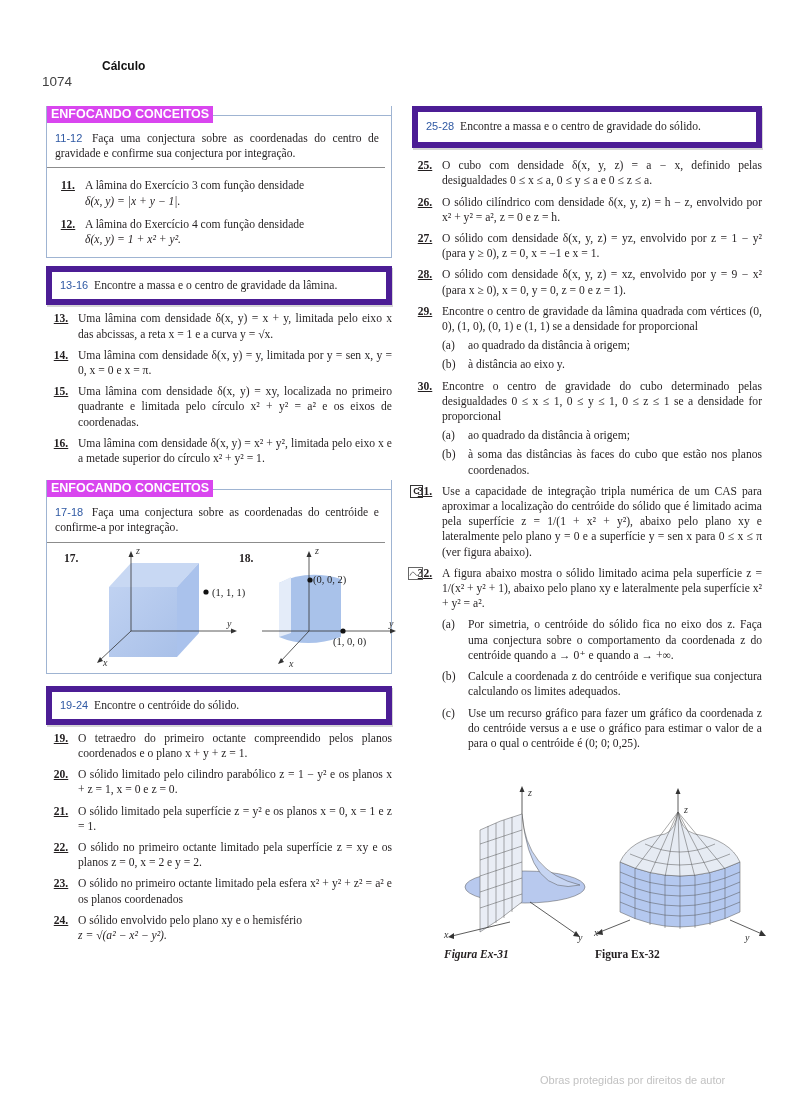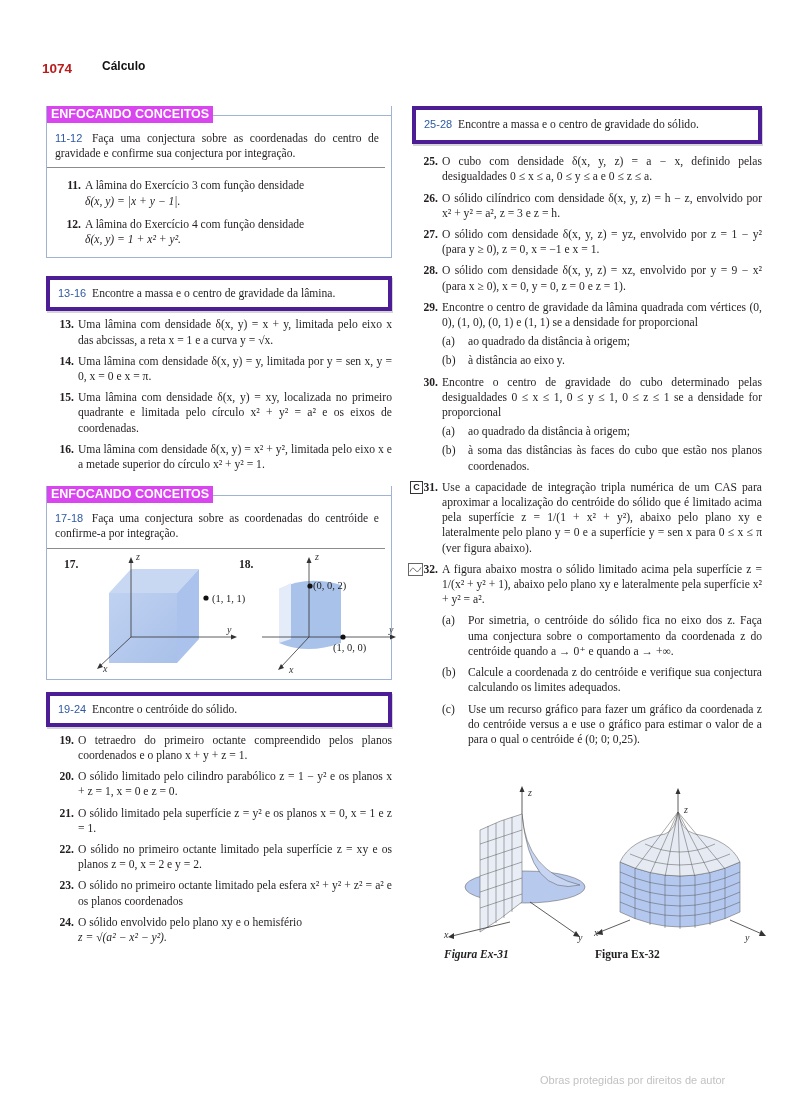--- a/index.html
+++ b/index.html
@@ -1,37 +1,37 @@
 <!DOCTYPE html>
 <html><head>
 <meta charset="utf-8">
 <style>
   * { box-sizing: border-box; margin: 0; padding: 0; }
   html, body { width: 800px; height: 1110px; background: #ffffff; overflow: hidden; }
   body { position: relative; font-family: "Liberation Serif", "DejaVu Serif", serif; color: #231f20; font-size: 11.6px; line-height: 15.2px; }
 
   #header { position: absolute; left: 42px; top: 58px; height: 18px; }
-  #page-number { font-family: "Liberation Sans", sans-serif; font-weight: bold; font-size: 13.5px; color: #b91c1c; position: absolute; left: 0; top: 3px; }
+  #page-number { font-family: "Liberation Sans", sans-serif; font-weight: normal; font-size: 13.5px; color: #404040; position: absolute; left: 0; top: 16px; }
   #running-title { font-family: "Liberation Sans", sans-serif; font-weight: bold; font-size: 12px; color: #111; position: absolute; left: 60px; top: 1px; white-space: nowrap; }
 
   .col { position: absolute; }
   #col-left { left: 46px; top: 106px; width: 346px; }
   #col-right { left: 412px; top: 106px; width: 350px; }
 
   
   .focus-box { position: relative; border: 1px solid #9fb4d2; border-top: none; margin-left: 0; padding: 0; }
   .focus-tab { display: inline-block; background: #d946ef; color: #fff; font-family: "Liberation Sans", sans-serif; font-weight: bold; font-size: 12.5px; padding: 1px 4px 1px 4px; line-height: 15px; position: relative; z-index: 2; }
   .focus-topline { position: absolute; left: 0; right: 0; top: 9px; border-top: 1px solid #9fb4d2; z-index: 1; }
   .focus-intro { padding: 6px 6px 6px 8px; text-align: justify; border-bottom: 1px solid #8c8c8c; margin: 0 6px 0 0; padding-left: 8px; }
   .range { font-family: "Liberation Sans", sans-serif; color: #2f59a3; font-size: 11px; margin-right: 3px; }
 
-  .instr-box { border: 4px solid #4c1d95; padding: 6px 8px 6px 8px; box-shadow: 1px 2px 0 #d5d5d5; }
+  .instr-box { border: 6px solid #4c1d95; padding: 6px 8px 6px 8px; box-shadow: 1px 2px 0 #d5d5d5; }
 
   .ex { position: relative; padding-left: 30px; margin-top: 6px; text-align: justify; }
-  .ex .num { position: absolute; left: 0; width: 26px; text-align: right; font-weight: bold; }
+  .ex .num { position: absolute; left: 0; width: 26px; text-align: center; font-weight: bold; text-decoration: underline; }
   .sub { position: relative; padding-left: 26px; margin-top: 4px; text-align: justify; }
   .sub .lbl { position: absolute; left: 0; }
   i.m { font-style: italic; }
 
   .fig-row { position: relative; height: 130px; }
   .fig-label { position: absolute; font-weight: bold; }
   .axis-label { position: absolute; font-style: italic; font-size: 10px; color: #333; }
   .pt-label { position: absolute; font-size: 10.5px; color: #222; white-space: nowrap; }
 
   .cas-icon { position: absolute; left: -18px; top: 1px; width: 13px; height: 13px; border: 1px solid #333; font-family: "Liberation Sans", sans-serif; font-weight: bold; font-size: 9px; line-height: 11px; text-align: center; }
@@ -63,21 +63,21 @@
       <div>A lâmina do Exercício 3 com função densidade</div>
       <div><i class="m">δ(x, y) = |x + y − 1|.</i></div>
     </div>
     <div class="ex" style="margin-top:8px;margin-left:8px;">
       <span class="num">12.</span>
       <div>A lâmina do Exercício 4 com função densidade</div>
       <div><i class="m">δ(x, y) = 1 + x² + y².</i></div>
     </div>
   </div>
 
-  <div class="instr-box" style="margin-top:18px;">
+  <div class="instr-box" style="margin-top:8px;">
     <span class="range">13-16</span>
     <span>Encontre a massa e o centro de gravidade da lâmina.</span>
   </div>
   <div style="padding-left:2px;margin-top:6px;">
     <div class="ex">
       <span class="num">13.</span>
       <span>Uma lâmina com densidade δ(x, y) = x + y, limitada pelo eixo x das abcissas, a reta x = 1 e a curva y = √x.</span>
     </div>
     <div class="ex">
       <span class="num">14.</span>
@@ -185,21 +185,21 @@
     <span class="range">25-28</span>
     <span>Encontre a massa e o centro de gravidade do sólido.</span>
   </div>
   <div style="margin-top:10px;">
     <div class="ex">
       <span class="num">25.</span>
       <span>O cubo com densidade δ(x, y, z) = a − x, definido pelas desigualdades 0 ≤ x ≤ a, 0 ≤ y ≤ a e 0 ≤ z ≤ a.</span>
     </div>
     <div class="ex">
       <span class="num">26.</span>
-      <span>O sólido cilíndrico com densidade δ(x, y, z) = h − z, envolvido por x² + y² = a², z = 3 e z = h.</span>
+      <span>O sólido cilíndrico com densidade δ(x, y, z) = h − z, envolvido por x² + y² = a², z = 0 e z = h.</span>
     </div>
     <div class="ex">
       <span class="num">27.</span>
       <span>O sólido com densidade δ(x, y, z) = yz, envolvido por z = 1 − y² (para y ≥ 0), z = 0, x = −1 e x = 1.</span>
     </div>
     <div class="ex">
       <span class="num">28.</span>
       <span>O sólido com densidade δ(x, y, z) = xz, envolvido por y = 9 − x² (para x ≥ 0), x = 0, y = 0, z = 0 e z = 1).</span>
     </div>
 

